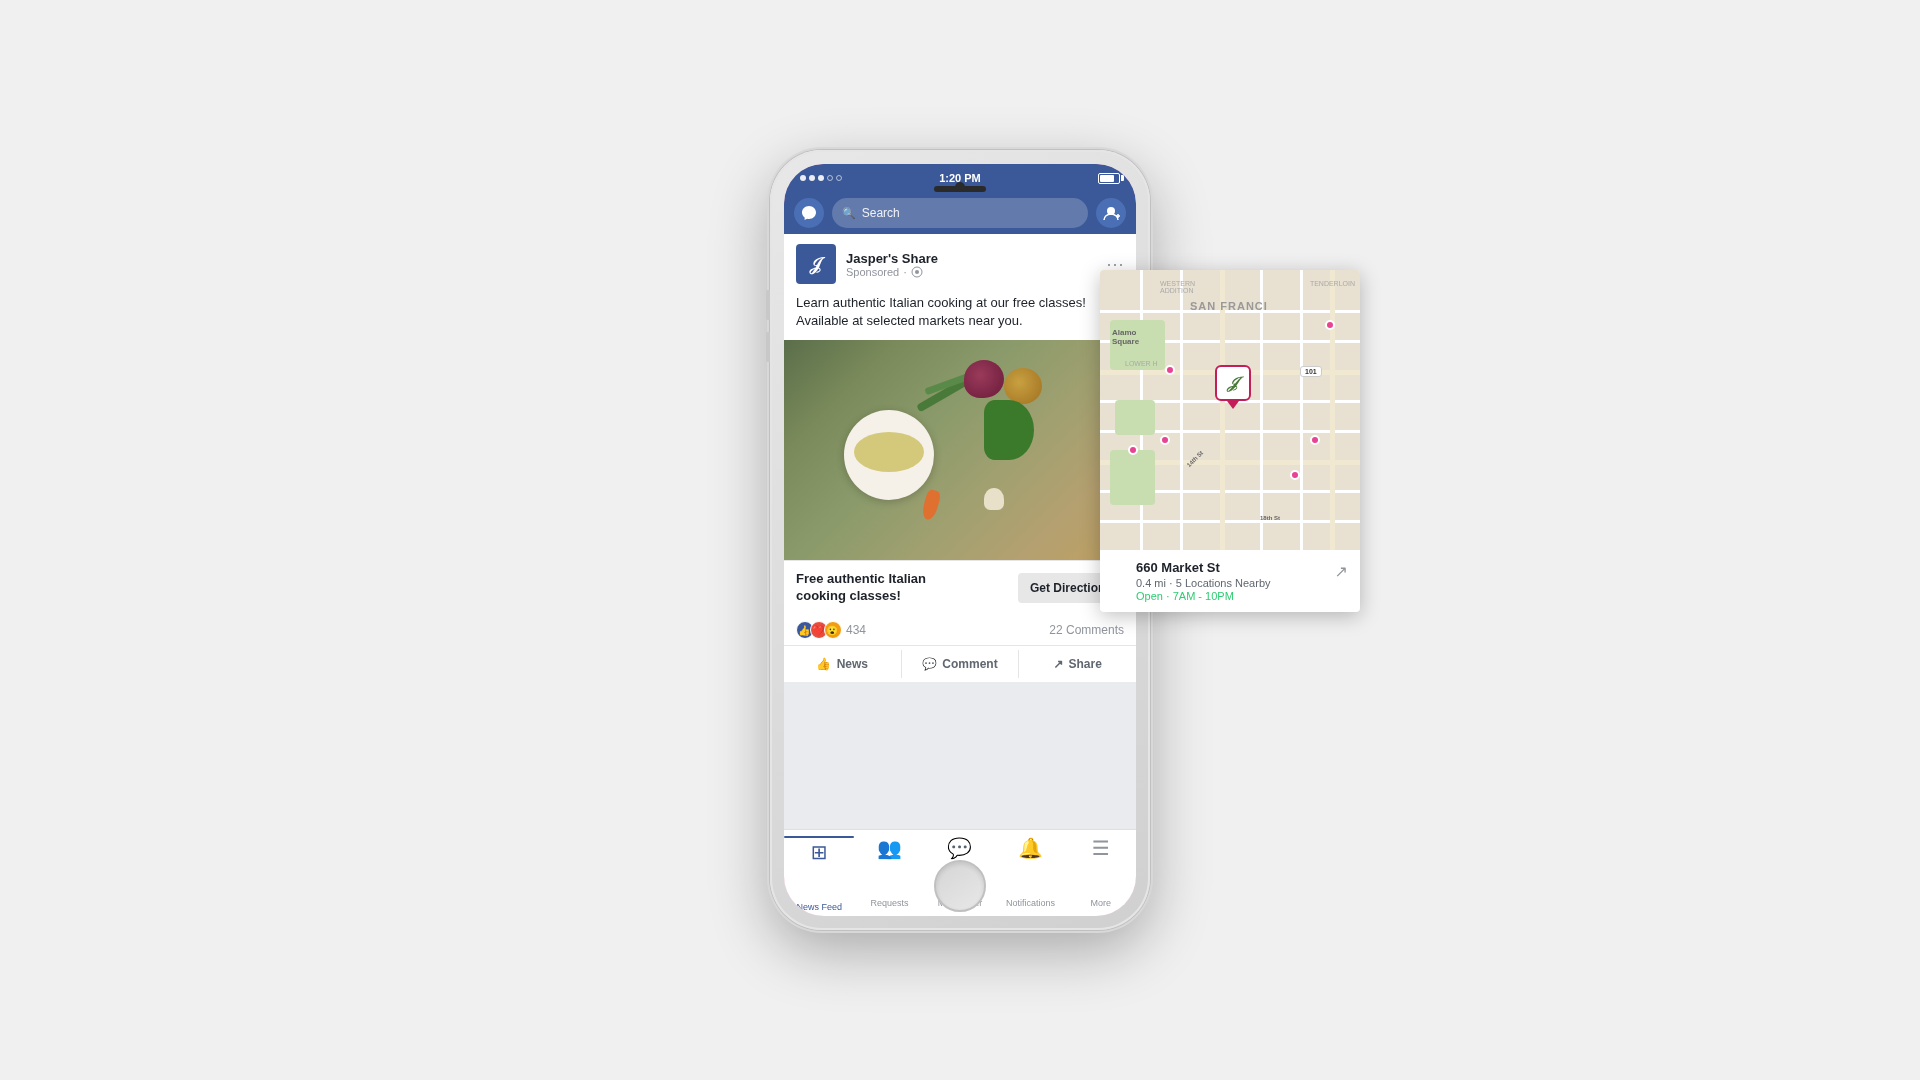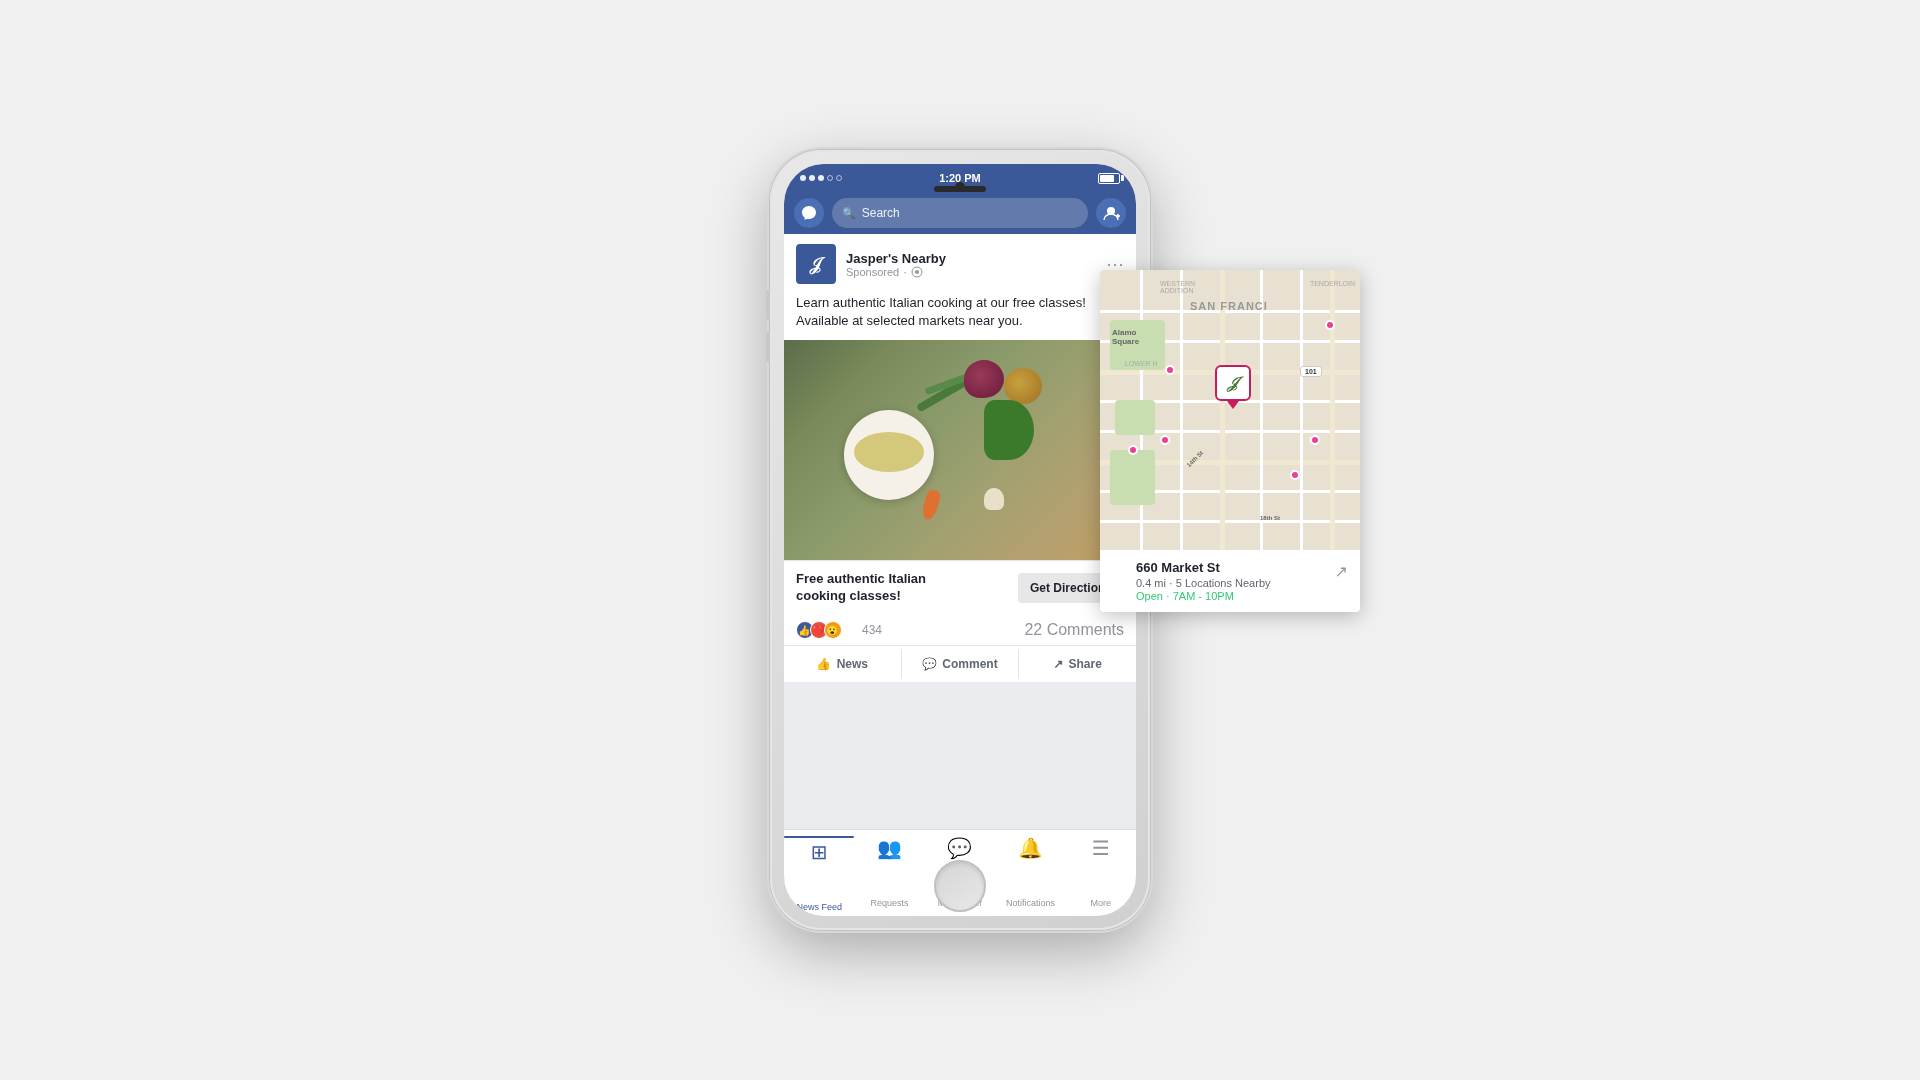--- a/index.html
+++ b/index.html
@@ -399,24 +399,23 @@
       font-size: 10px;
       margin-left: -4px;
     }
     .emoji-circle:first-child { margin-left: 0; }
     .emoji-like { background: #3b5998; }
     .emoji-love { background: #e74c3c; }
     .emoji-wow { background: #f39c12; }
     .reactions-count {
       font-size: 12px;
       color: #90949c;
-      margin-left: 16px;
     }
     .comments-count {
-      font-size: 16px;
+      font-size: 12px;
       color: #90949c;
     }
 
     
     .action-buttons {
       display: flex;
       padding: 4px 0;
     }
     .action-btn {
       flex: 1;
@@ -681,21 +680,21 @@
             </svg>
           </div>
         </div>
 
         <div class="feed">
           <div class="ad-card">
 
             <div class="ad-header">
               <div class="advertiser-logo">𝒥</div>
               <div class="advertiser-info">
-                <div class="advertiser-name">Jasper's Nearby</div>
+                <div class="advertiser-name">Jasper's Share</div>
                 <div class="advertiser-meta">
                   <span>Sponsored</span>
                   <span>·</span>
                   <svg width="12" height="12" viewBox="0 0 12 12" fill="#90949c">
                     <circle cx="6" cy="6" r="5" stroke="#90949c" stroke-width="1" fill="none"></circle>
                     <circle cx="6" cy="6" r="2" fill="#90949c"></circle>
                   </svg>
                 </div>
               </div>
               <div class="more-icon">···</div>

